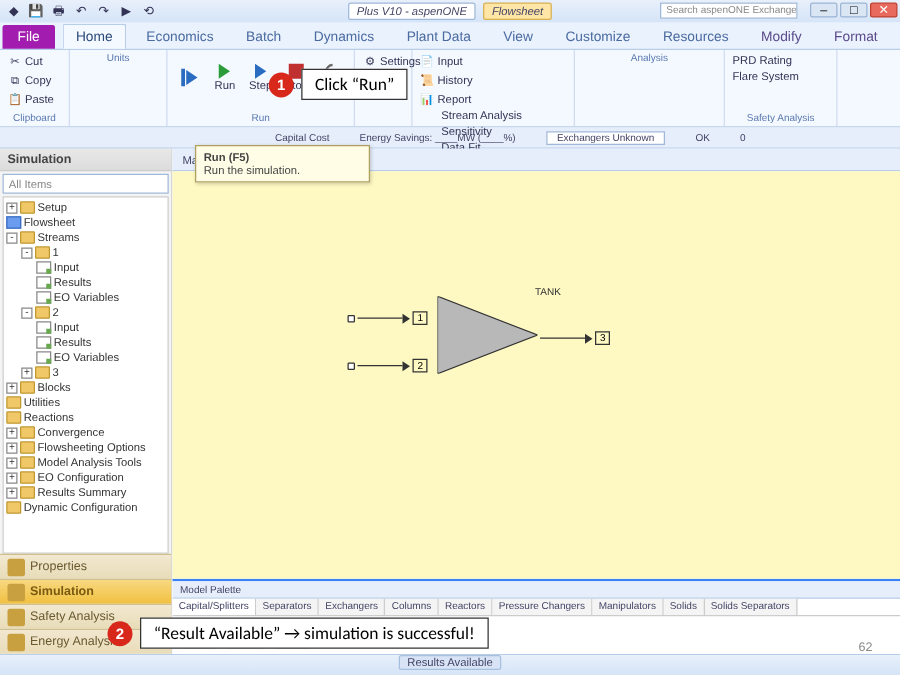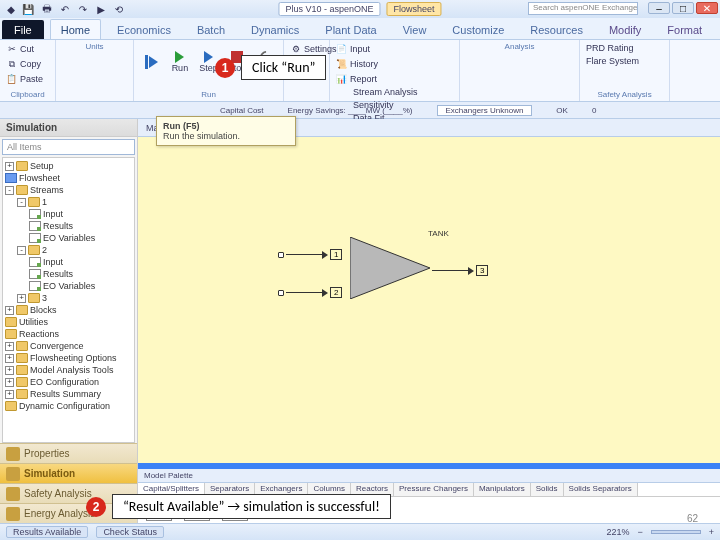--- a/index.html
+++ b/index.html
@@ -1,30 +1,30 @@
 <!DOCTYPE html>
 <html><head>
 <meta charset="utf-8">
 <style>
   * { box-sizing: border-box; margin: 0; padding: 0; }
   body { font-family: "Segoe UI", Tahoma, sans-serif; font-size: 10px; width: 720px; height: 540px; overflow: hidden; background: #fff; position: relative; }
   .titlebar { height: 18px; background: linear-gradient(#e8f0fb,#d5e4f7); display: flex; align-items: center; padding-left: 4px; position: relative; }
   .titlebar .qat { display: flex; gap: 4px; align-items: center; }
   .qat-btn { width: 14px; height: 14px; display: flex; align-items: center; justify-content: center; color: #335; }
-  .titlebar-center { position: absolute; left: 50%; transform: translateX(-50%); display: flex; gap: 6px; align-items: center; }
+  .titlebar-center { position: absolute; left: 50%; transform: translateX(-50%); display: flex; gap: 6px; align-items: center; font-style: italic; }
   .tab-chip { background: #fff; border: 1px solid #a0b8d8; border-radius: 2px; padding: 1px 6px; font-size: 9px; color: #446; }
   .tab-chip.active { background: #ffe6a6; border-color: #d8b050; }
   .winbtns { position: absolute; right: 2px; top: 2px; display: flex; gap: 2px; }
   .winbtn { width: 22px; height: 12px; background: #dbe6f4; border: 1px solid #9cb4d4; border-radius: 2px; display: flex; align-items: center; justify-content: center; }
   .winbtn.close { background: #e86a5e; border-color: #c04030; color: #fff; }
   .searchbox { position: absolute; right: 82px; top: 2px; width: 110px; height: 13px; background: #fff; border: 1px solid #a0b8d8; font-size: 8px; color: #888; padding: 0 4px; white-space: nowrap; overflow: hidden; }
 
   .ribbon-tabs { height: 22px; background: #eaf2fd; display: flex; align-items: flex-end; padding-left: 2px; border-bottom: 1px solid #b8cde8; gap: 6px; font-size: 11px; }
   .rt { padding: 4px 10px 3px; color: #4a6aa0; cursor: pointer; }
-  .rt.file { background: #0f172a; color: #fff; border-radius: 2px 2px 0 0; padding: 4px 12px 3px; }
+  .rt.file { background: #a21caf; color: #fff; border-radius: 2px 2px 0 0; padding: 4px 12px 3px; }
   .rt.active { background: #f4f8ff; border: 1px solid #b8cde8; border-bottom: none; border-radius: 2px 2px 0 0; color: #2a4a7a; }
   .rt.ctx { color: #5a4a8a; }
 
   .ribbon { height: 62px; background: #f4f8ff; border-bottom: 1px solid #b8cde8; display: flex; }
   .rgroup { border-right: 1px solid #d0dcf0; padding: 2px 4px 0; display: flex; flex-direction: column; justify-content: space-between; }
   .rgroup-title { font-size: 8px; color: #5a7ab0; text-align: center; padding-bottom: 2px; }
   .rgroup-body { display: flex; gap: 2px; flex: 1; align-items: flex-start; }
   .rbtn { display: flex; flex-direction: column; align-items: center; padding: 2px; min-width: 26px; }
   .rbtn .ico { width: 18px; height: 18px; display: flex; align-items: center; justify-content: center; }
   .rbtn.small { flex-direction: row; min-width: 0; gap: 2px; font-size: 9px; color: #335; padding: 1px 2px; }
@@ -66,29 +66,29 @@
   .canvas { flex: 1; position: relative; background: #fef9c3; overflow: hidden; }
   .stream-arrow { position: absolute; display: flex; align-items: center; }
   .stream-arrow .line { height: 1px; background: #333; width: 36px; }
   .stream-arrow .head { width:0;height:0;border-left:6px solid #333;border-top:4px solid transparent;border-bottom:4px solid transparent; }
   .stream-arrow .lbl { border:1px solid #333; padding: 0 3px; font-size:8px; margin-left:2px; }
   .stream-arrow .src { width:6px;height:6px;border:1px solid #333;background:#fff;border-radius:1px; margin-right:2px; }
   .block-tri { position:absolute; }
   .block-tri svg { display:block; }
   .block-lbl { position:absolute; font-size:8px; color:#333; }
 
-  .palette { height: 60px; border-top: 6px solid #3b82f6; background: #fff; display: flex; flex-direction: column; overflow: hidden; }
+  .palette { height: 60px; border-top: 2px solid #3b82f6; background: #fff; display: flex; flex-direction: column; overflow: hidden; }
   .pal-title { height:14px; background:#e6eefb; border-bottom:1px solid #b8cde8; font-size:8px; color:#446; padding-left:6px; display:flex;align-items:center; }
   .pal-tabs { height:14px; display:flex; border-bottom:1px solid #ccc; }
   .pal-tab { font-size:8px; padding:1px 5px; border-right:1px solid #ccc; color:#446; background:#f4f4f4; white-space:nowrap; }
   .pal-tab.active { background:#fff; }
   .pal-body { flex:1; display:flex; align-items:center; gap:12px; padding-left:8px; }
   .pal-item { width:26px; height:22px; border:1px solid #888; display:flex;align-items:center;justify-content:center; font-size:7px; color:#555; }
 
-  .statusbar { height: 17px; background: linear-gradient(#e8f0fb,#d5e4f7); border-top:1px solid #b8cde8; display:flex; align-items:center; font-size:9px; color:#446; padding:0 6px; gap:8px; }
+  .statusbar { height: 17px; background: linear-gradient(#e8f0fb,#d5e4f7); border-top:1px solid #b8cde8; display:flex; align-items:center; font-size:9px; color:#446; padding:0 6px; gap:8px;flex-direction:column; }
   .status-item { background:#d8e4f6; border:1px solid #a8c0e0; border-radius:2px; padding:0 6px; }
   .status-spacer { flex:1; }
 
   .annot { position:absolute; display:flex; align-items:center; gap:6px; z-index:50; }
   .annot .num { width:20px;height:20px;border-radius:50%; background:#d8281c; color:#fff; font-size:12px; display:flex;align-items:center;justify-content:center; font-weight:bold; }
   .annot .box { background:#fff; border:1px solid #333; padding:3px 10px; font-size:14px; font-family: Calibri, sans-serif; white-space:nowrap; }
   .tooltip { position:absolute; background:#fffde6; border:1px solid #b0a060; padding:4px 6px; font-size:9px; color:#444; z-index:40; box-shadow:1px 1px 3px rgba(0,0,0,.2); }
   .slidenum { position:absolute; right:22px; bottom:16px; font-size:10px; color:#888; z-index:10; }
 </style>
 </head>

